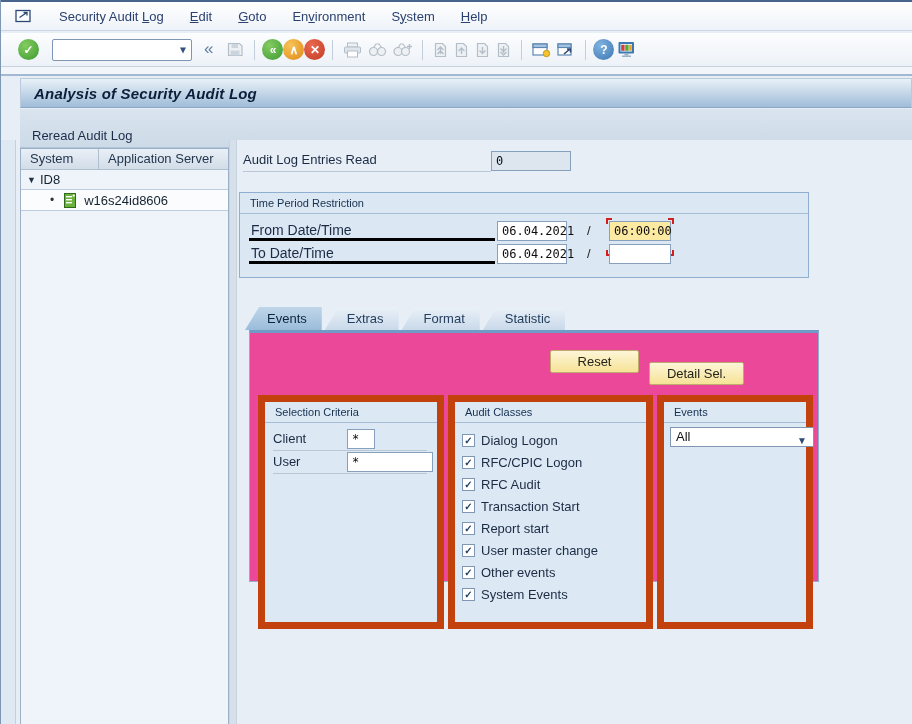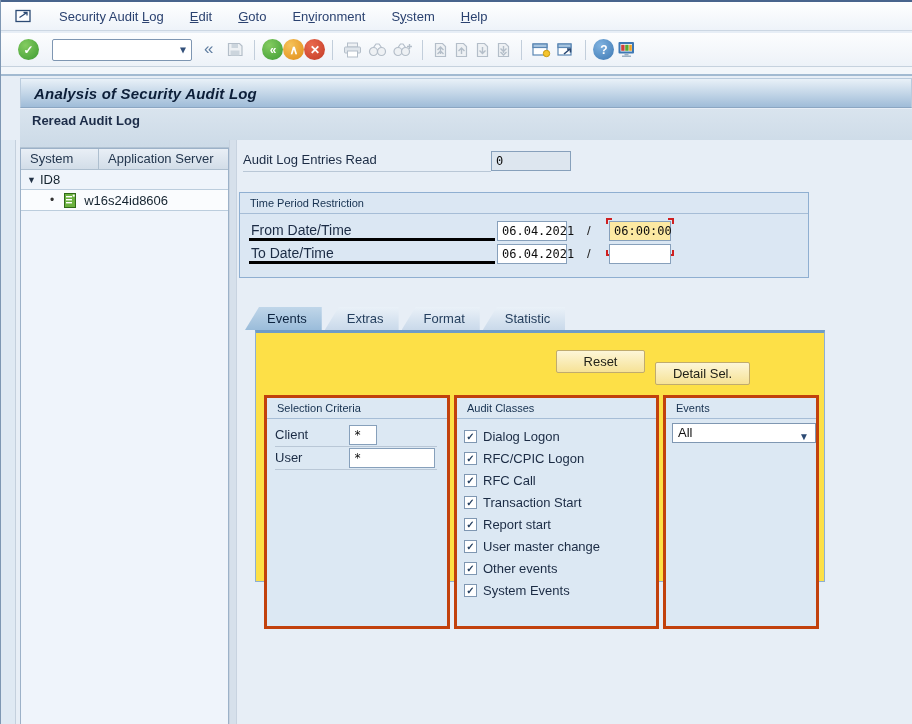--- a/index.html
+++ b/index.html
@@ -56,21 +56,21 @@
     position:absolute; top:78px; left:19px; right:0; height:30px;
     background:linear-gradient(#e9f1f8,#9fbcd8);
     border:1px solid #b9cbdd; border-bottom-color:#8ba6c2;
     display:flex; align-items:center; padding-left:13px;
   }
   #titlebar .t { font-size:15px; font-weight:bold; font-style:italic; color:#0c1e38; letter-spacing:.2px; }
   #apptoolbar {
     position:absolute; top:109px; left:19px; right:0; height:39px;
     background:linear-gradient(#d9e4ee,#ccdae7);
     border-bottom:1px solid #b2c3d3;
-    display:flex; align-items:flex-start;font-weight:bold;
+    display:flex; align-items:flex-end;
   }
   #reread-btn { font-size:13px; color:#1c2c48; padding:4px 12px; cursor:default; }
   
   #leftstrip { position:absolute; top:140px; left:0; width:15px; bottom:0;
     background:#dfe9f3; border-right:1px solid #c4d0dd; }
   #treepanel {
     position:absolute; top:148px; left:19px; width:209px; bottom:0;
     background:#eff4fb; border:1px solid #9cb1c8; border-bottom:none;
   }
   #tree-header { display:flex; height:21px;
@@ -114,29 +114,29 @@
   .tp-row .datef { left:248px; top:1px; width:70px; }
   .tp-row .slash { position:absolute; left:338px; top:3px; font-size:13px; color:#222; }
   .tp-row .timef-wrap { position:absolute; left:360px; top:1px; width:62px; height:32px; }
   .timef-wrap .field { left:0; top:0; width:62px; }
   
   #tabstrip { position:absolute; left:8px; top:167px; height:23px; display:flex; }
   .tab { height:23px; line-height:23px; padding:0 15px 0 22px; font-size:13px;
     clip-path:polygon(14px 0,100% 0,100% 100%,0 100%); margin-right:3px; cursor:default; }
   .tab.active { background:linear-gradient(#c0d6e9,#9abcda); color:#0d2440; }
   .tab.inactive { background:linear-gradient(#eaf1f8,#c9d9ea); color:#26405f; }
-  #tabpanel { position:absolute; left:18px; top:190px; width:570px; height:252px;
-    background:#fde047; border:1px solid #8fafd1; border-top:3px solid #6f9cc6; }
+  #tabpanel { position:absolute; left:12px; top:190px; width:570px; height:252px;
+    background:#ec4899; border:1px solid #8fafd1; border-top:3px solid #6f9cc6; }
   .sap-btn { position:absolute; height:23px; line-height:21px;
     background:linear-gradient(#fdf6d8,#f6e296);
     border:1px solid #c0ab6e; border-radius:2px;
     font-size:13px; color:#23231a; text-align:center; cursor:default; }
   #reset-btn  { left:300px; top:17px; width:89px; }
   #detail-btn { left:399px; top:17px; width:95px;margin-top:12px; }
-  .col-box { position:absolute; top:62px; background:#dce8f3; border:3px solid #c2410c; }
+  .col-box { position:absolute; top:62px; background:#dce8f3; border:7px solid #c2410c; }
   #col-sel { left:8px;  width:186px; height:234px; }
   #col-cls { left:198px; width:205px; height:234px; }
   #col-evt { left:407px; width:156px; height:234px; }
   .sel-row { position:absolute; left:8px; right:10px; height:22px; border-bottom:1px solid #b9c7d6; }
   .sel-row .lbl { line-height:20px; }
   #client-field { left:74px; top:0; width:28px; }
   #user-field   { left:74px; top:0; width:86px; }
   .cb-row { position:absolute; left:7px; height:22px; display:flex; align-items:center; }
   .cb { width:13px; height:13px; background:#fff; border:1px solid #7f97b2;
     display:inline-flex; align-items:center; justify-content:center;
@@ -352,21 +352,21 @@
       <div class="cb-row" style="top:27px">
         <span class="cb">✓</span>
         <span class="lbl">Dialog Logon</span>
       </div>
       <div class="cb-row" style="top:49px">
         <span class="cb">✓</span>
         <span class="lbl">RFC/CPIC Logon</span>
       </div>
       <div class="cb-row" style="top:71px">
         <span class="cb">✓</span>
-        <span class="lbl">RFC Call</span>
+        <span class="lbl">RFC Audit</span>
       </div>
       <div class="cb-row" style="top:93px">
         <span class="cb">✓</span>
         <span class="lbl">Transaction Start</span>
       </div>
       <div class="cb-row" style="top:115px">
         <span class="cb">✓</span>
         <span class="lbl">Report start</span>
       </div>
       <div class="cb-row" style="top:137px">

